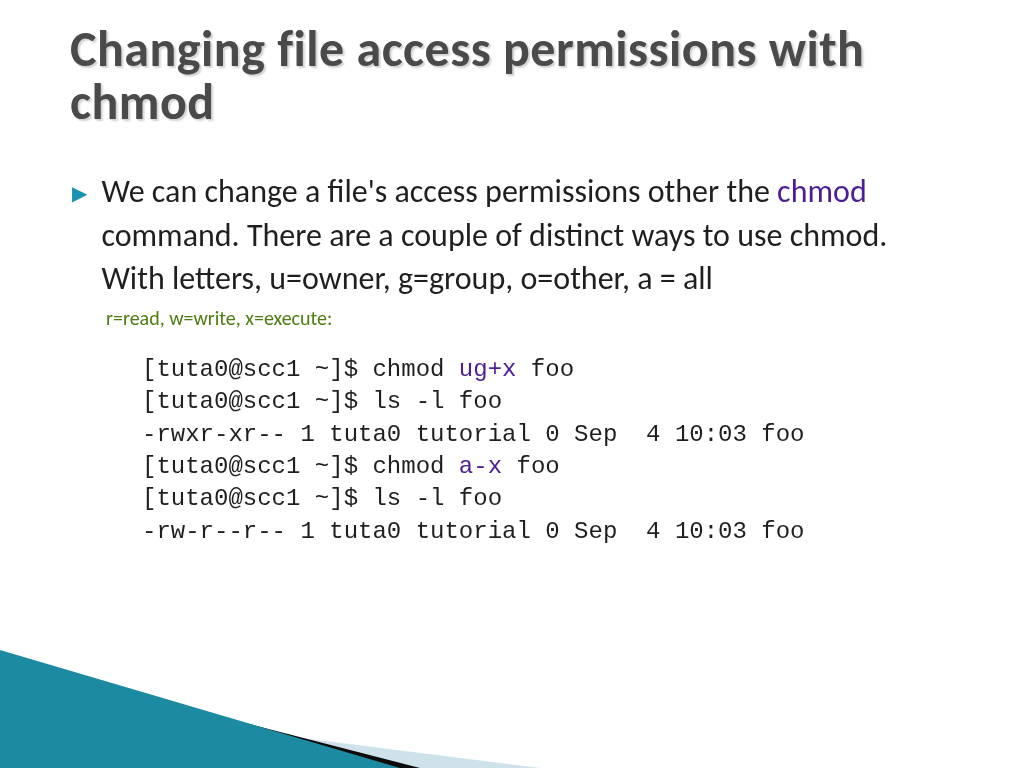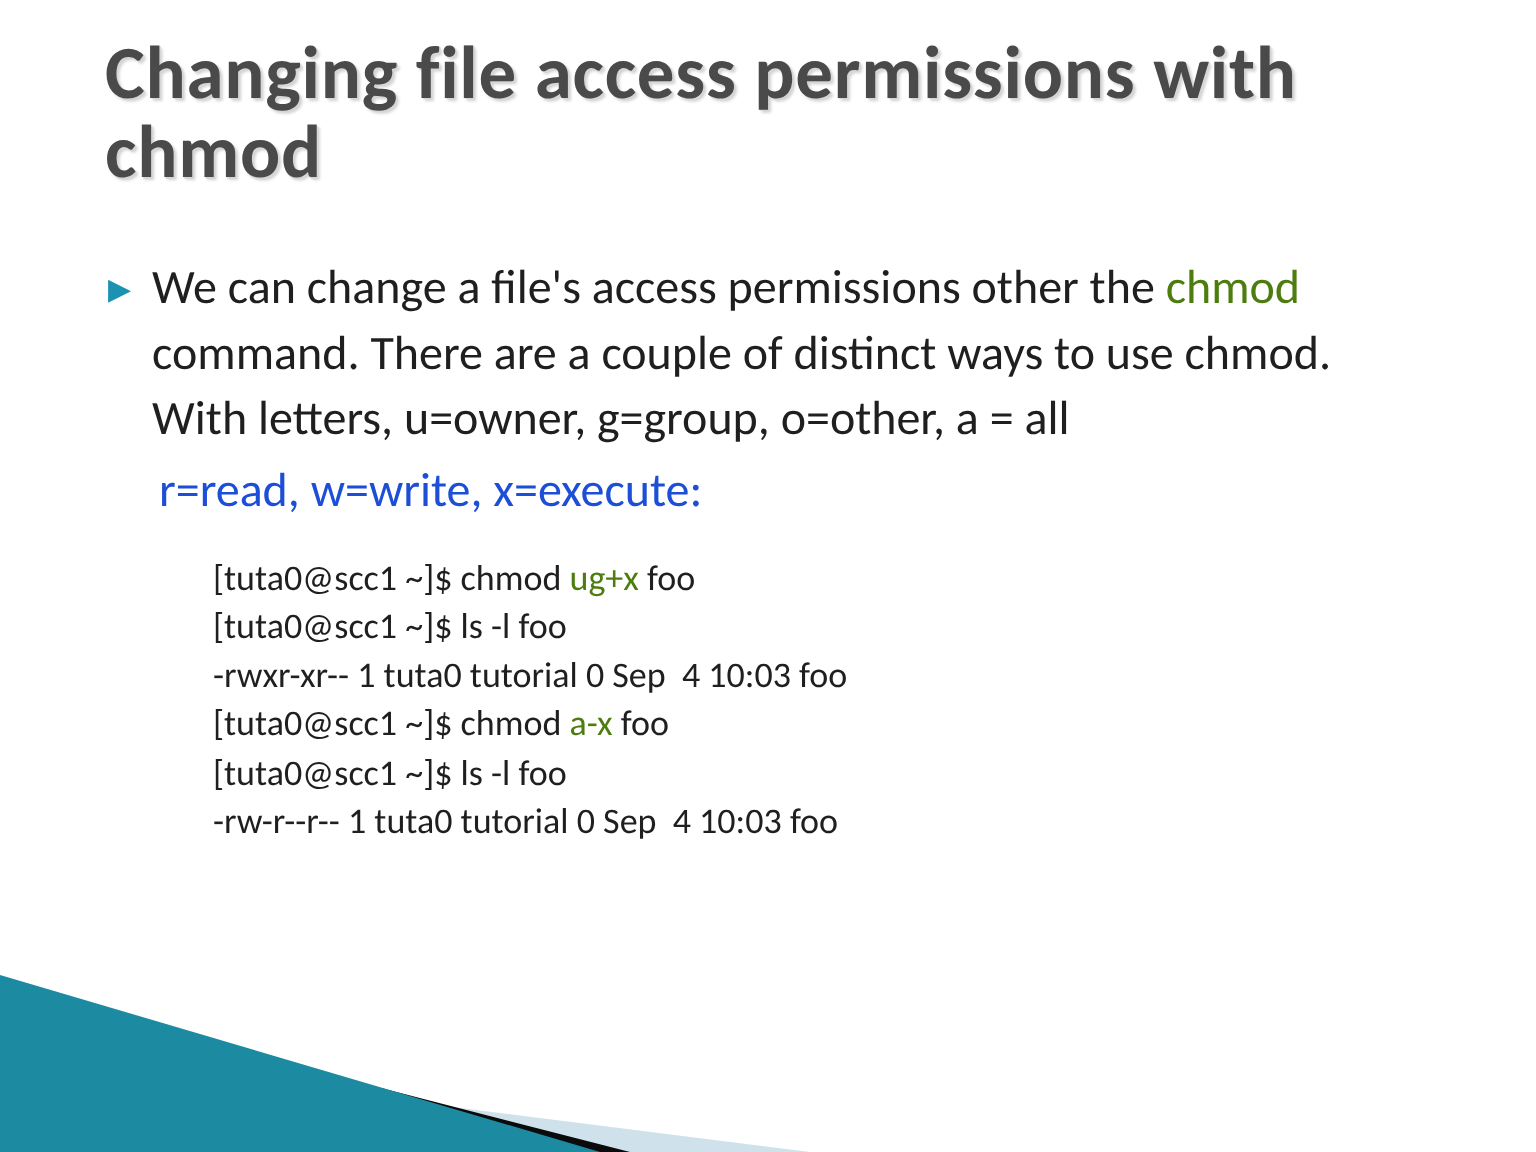--- a/index.html
+++ b/index.html
@@ -9,25 +9,26 @@
     position:absolute; left:70px; top:22px; width:880px;
     font-size:50px; font-weight:600; line-height:1.06;
     letter-spacing:0.5px;
     color:#4a4a4a;
     text-shadow:1px 1px 0 #d6d6d6, 2px 2px 2px rgba(0,0,0,0.18);
   }
   .body { position:absolute; left:72px; top:170px; width:880px; }
   .bullet { display:flex; align-items:flex-start; margin-bottom:4px; }
   .bullet .marker { color:#1c92b2; font-size:20px; line-height:42px; margin-right:14px; flex:none; margin-top:2px; }
   .bullet .text { font-size:32px; line-height:1.36; color:#1f1f1f; }
-  .indent1 { margin-left:34px; font-size:32px; line-height:1.36; color:#1d4ed8; margin-bottom:22px; }
-  .green { color:#4d7c0f; }
+  .indent1 { margin-left:34px; font-size:20px; line-height:1.36; color:#4d7c0f; margin-bottom:22px; }
+  .green { color:#4c1d95; }
   .term {
     margin-left:70px; font-size:24px; line-height:1.35; color:#1f1f1f;
     white-space:pre;
+    font-family:Liberation Mono, monospace;
   }
   
   .tri-lightblue {
     position:absolute; left:0; bottom:0;
     width:0; height:0;
     border-left:0 solid transparent;
     border-right:540px solid transparent;
     border-bottom:68px solid #cfe1ea;
   }
   .tri-black {

